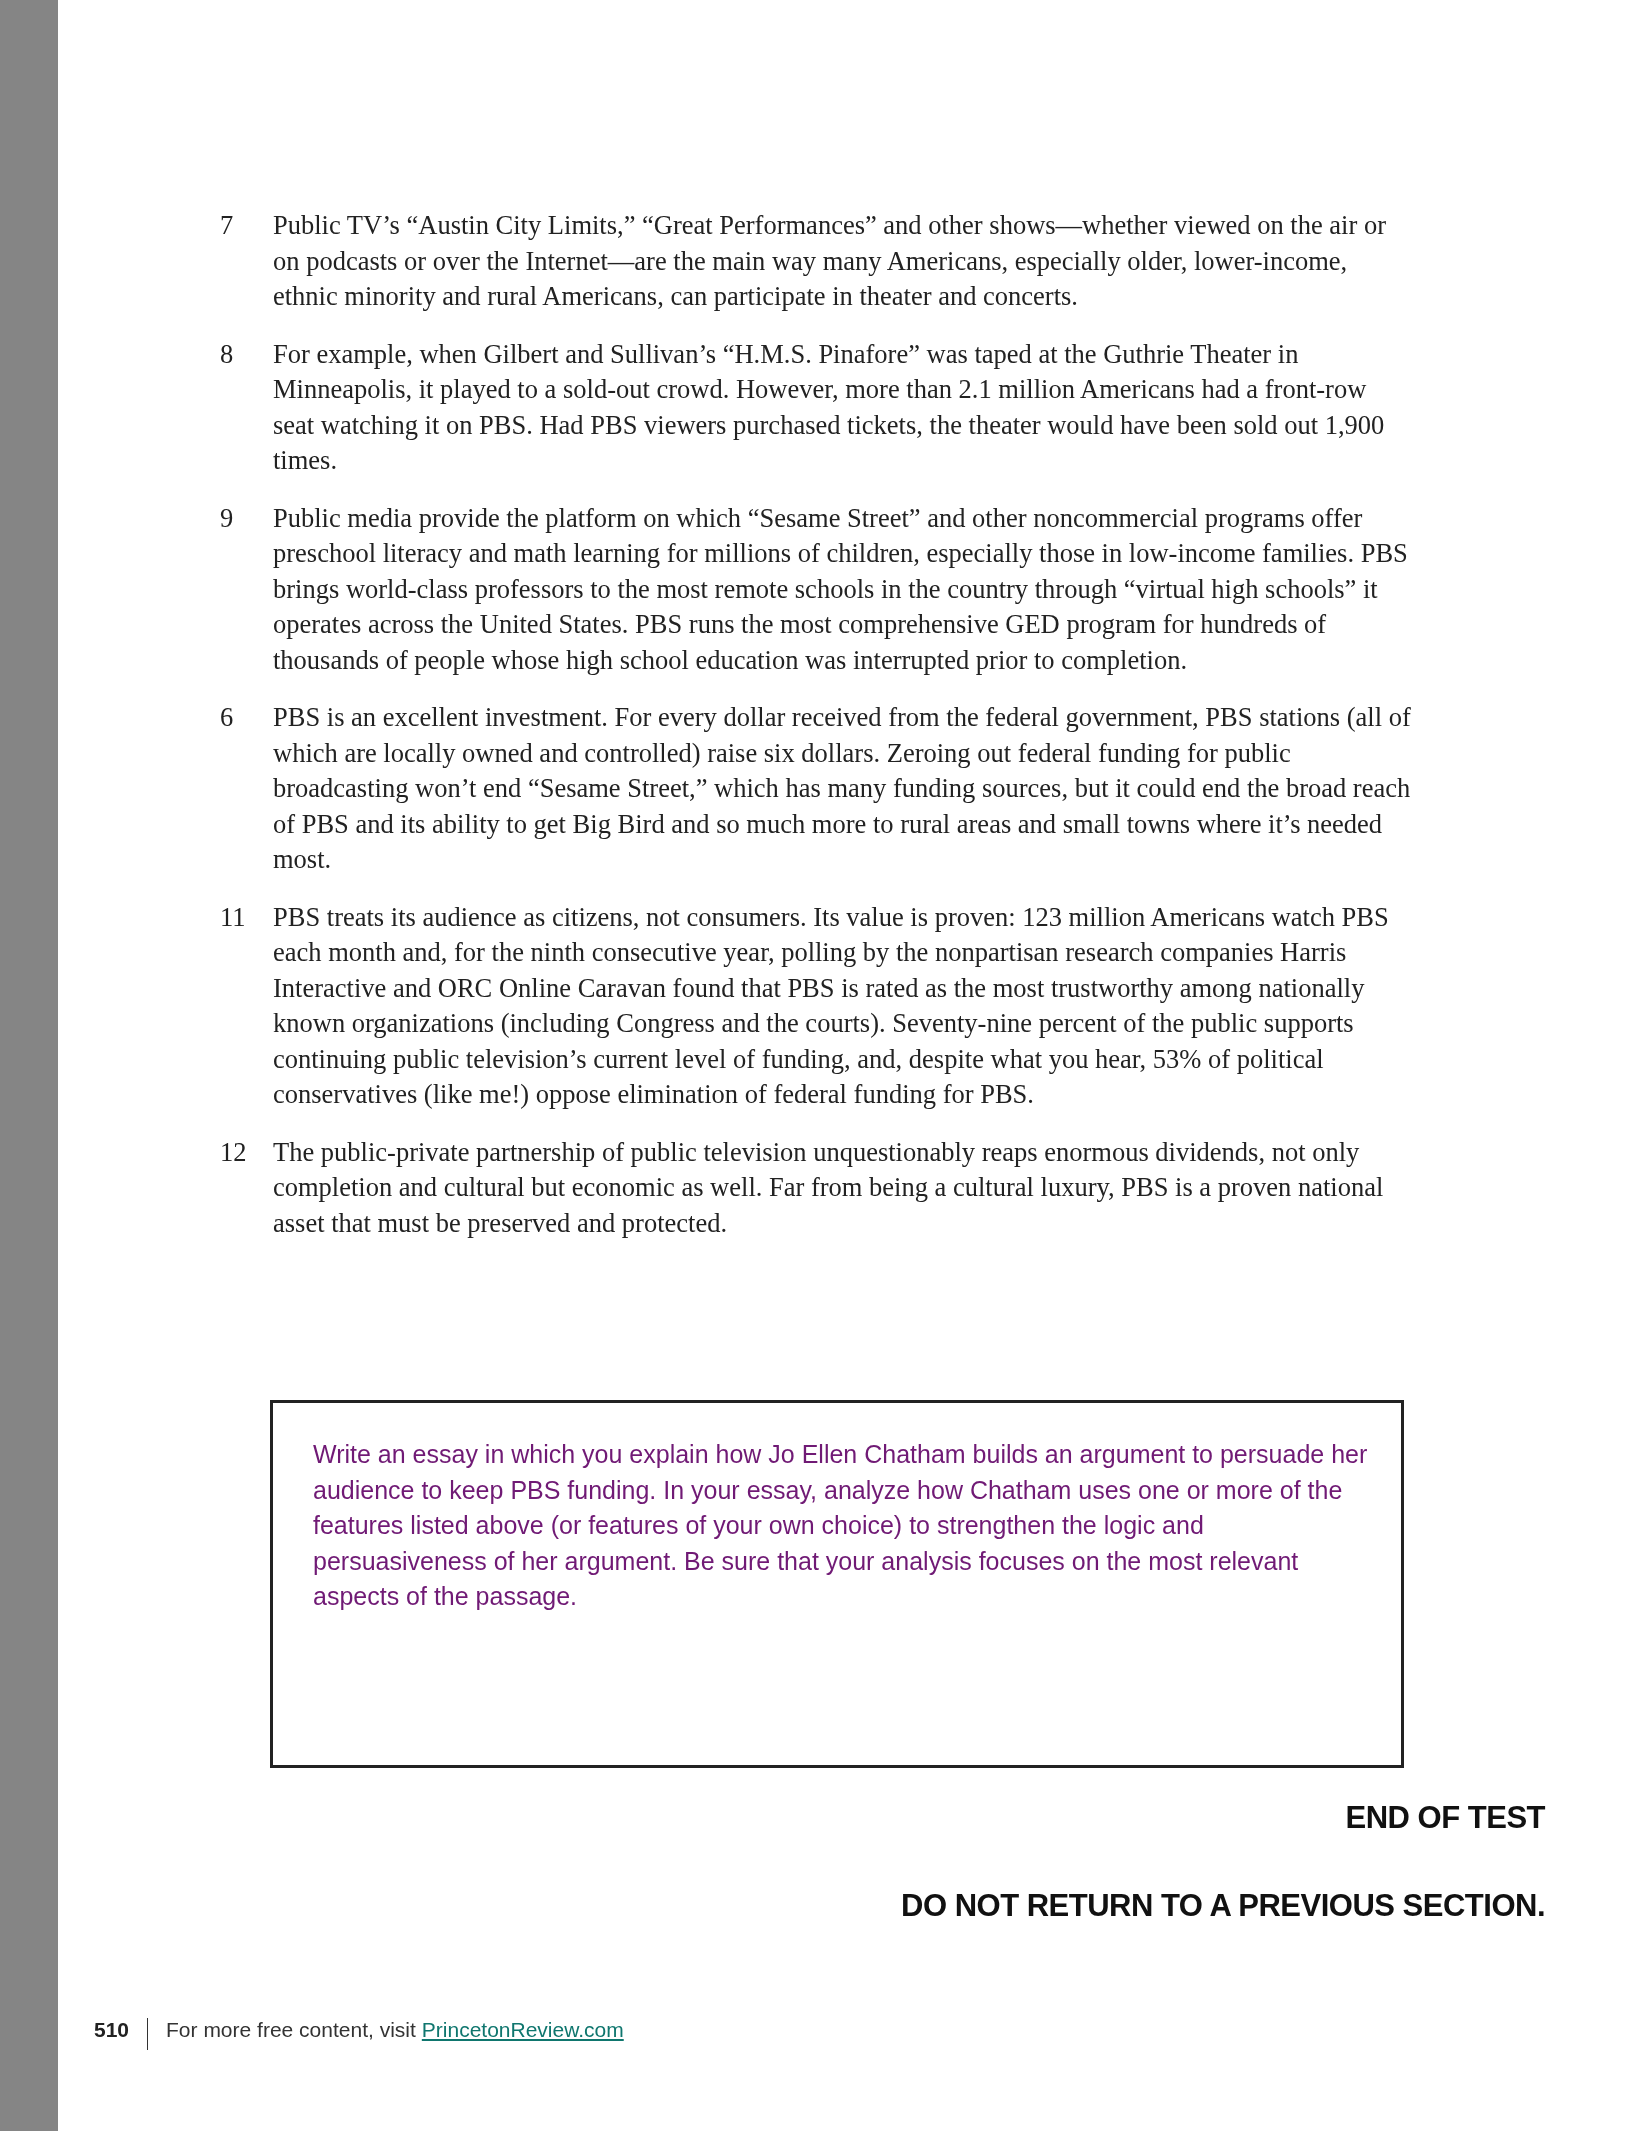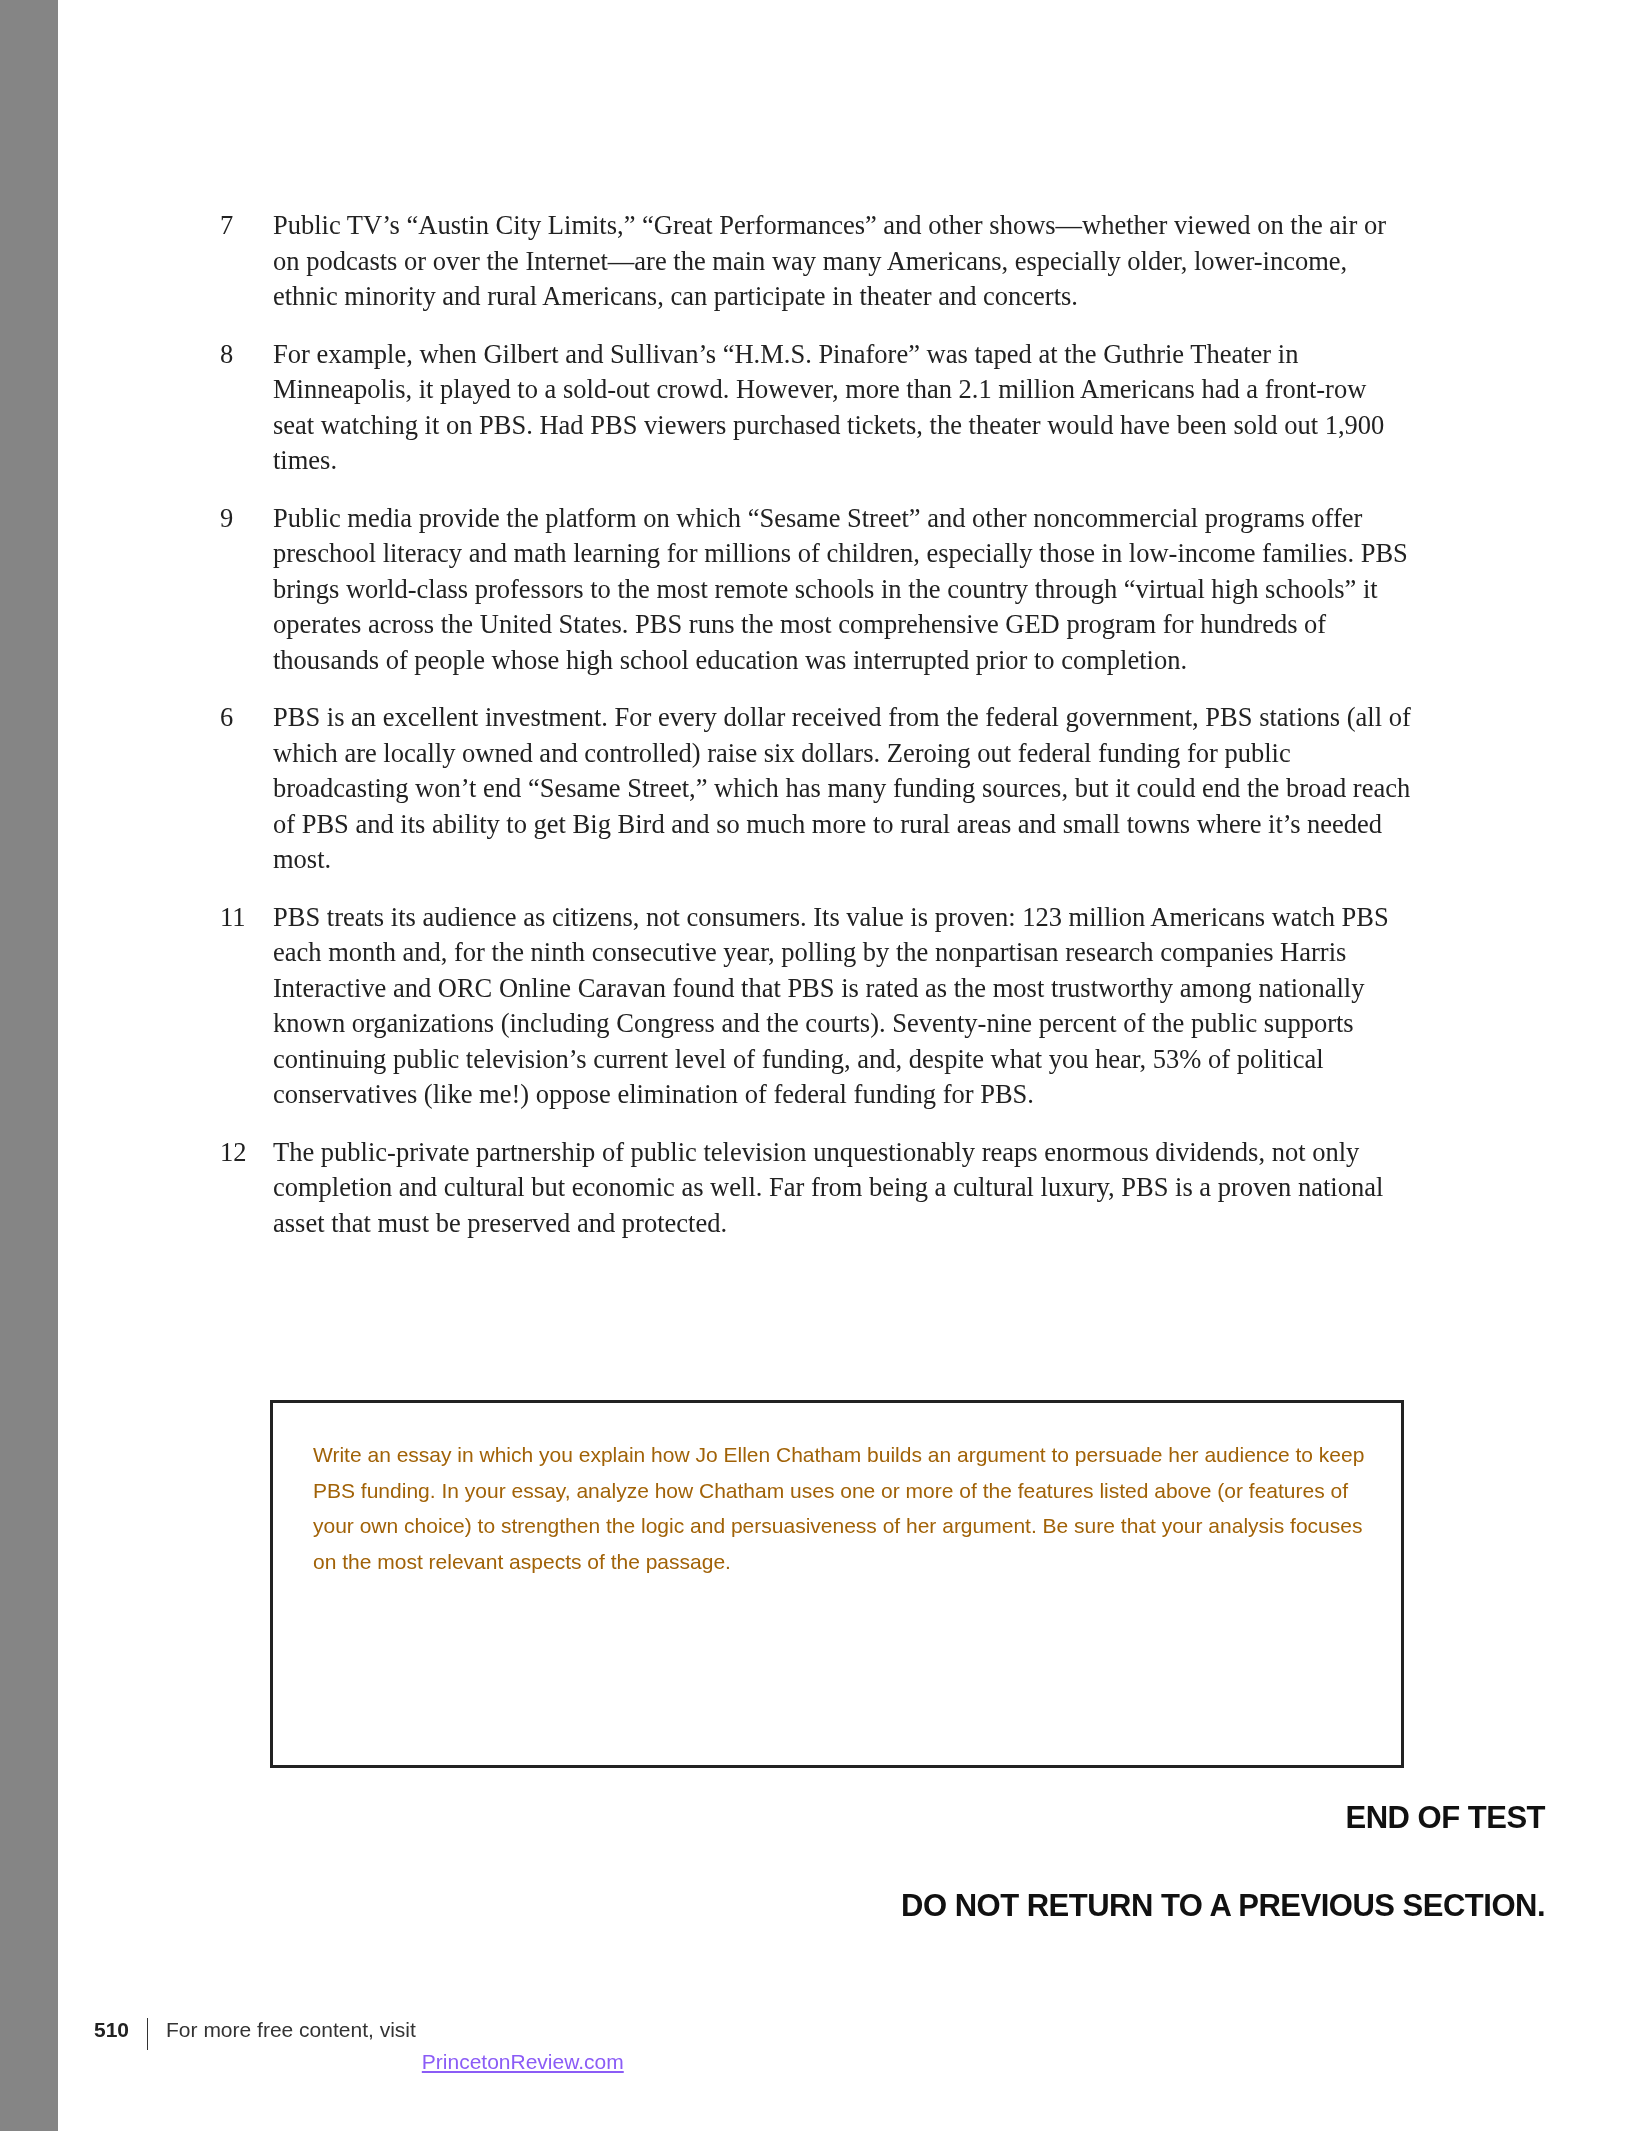--- a/index.html
+++ b/index.html
@@ -19,21 +19,21 @@
   .para { position: relative; padding-left: 53px; margin-bottom: 22px; }
   .para-num { position: absolute; left: 0; top: 0; width: 40px; }
   .para-text { display: block; width: 1140px; }
   .prompt-box {
     position: absolute; left: 270px; top: 1400px; width: 1128px; height: 362px;
     border: 3px solid #222; box-sizing: content-box;
   }
   .prompt-inner {
     position: absolute; left: 40px; top: 34px; width: 1060px;
     font-family: "Liberation Sans", "DejaVu Sans", sans-serif;
-    font-size: 21px; line-height: 35.5px; color: #a16207;
+    font-size: 25px; line-height: 35.5px; color: #701a75;
   }
   .prompt-inner p { margin: 0 0 14px 0; }
   .end-test {
     position: absolute; right: 95px; top: 1800px;
     font-family: "Liberation Sans", "DejaVu Sans", sans-serif;
     font-weight: bold; font-size: 31px; color: #111; letter-spacing: -0.5px;
   }
   .do-not-return {
     position: absolute; right: 95px; top: 1888px;
     font-family: "Liberation Sans", "DejaVu Sans", sans-serif;
@@ -42,21 +42,21 @@
   .footer {
     position: absolute; left: 94px; top: 2018px;
     font-family: "Liberation Sans", "DejaVu Sans", sans-serif;
     font-size: 21px; color: #333; display: flex; 
   }
   .page-num { font-weight: bold; color: #222; }
   .footer-divider {
     display: inline-block; width: 1px; height: 32px; background: #333;
     margin: 0 18px 0 18px;
   }
-  .footer-link { text-decoration: underline; color: #8b5cf6; margin-left: 6px; margin-top: 32px; }
+  .footer-link { text-decoration: underline; color: #0f766e; margin-left: 6px; }
 </style>
 </head>
 <body>
 
 <div class="side-band"></div>
 
 <div class="passage">
   <div class="para">
     <span class="para-num">7</span>
     <span class="para-text">Public TV’s “Austin City Limits,” “Great Performances” and other shows—whether viewed on the air or on podcasts or over the Internet—are the main way many Americans, especially older, lower-income, ethnic minority and rural Americans, can participate in theater and concerts.</span>

